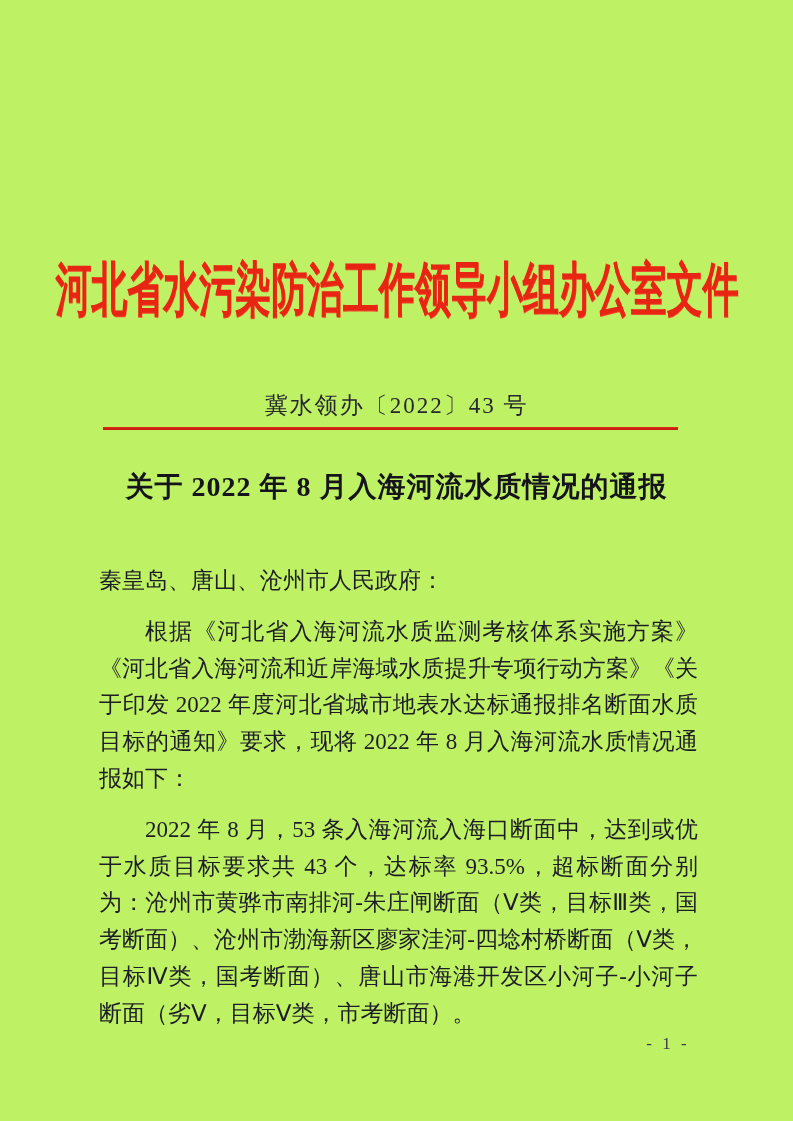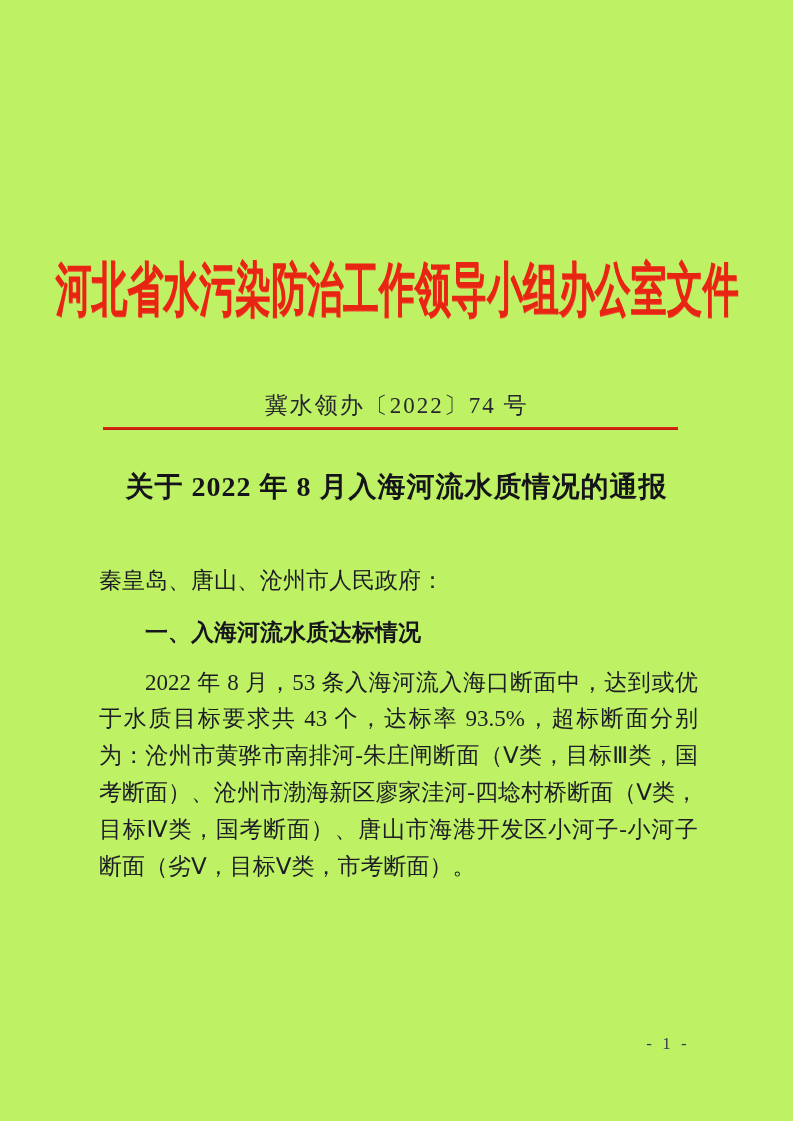--- a/index.html
+++ b/index.html
@@ -93,27 +93,27 @@
     color: #3c3c4e;
   }
 </style>
 </head>
 <body>
 
 <div class="page">
 
   <div class="red-header">河北省水污染防治工作领导小组办公室文件</div>
 
-  <div class="doc-number">冀水领办〔2022〕74 号</div>
+  <div class="doc-number">冀水领办〔2022〕43 号</div>
 
   <div class="red-line"></div>
 
   <h1 class="doc-title">关于 2022 年 8 月入海河流水质情况的通报</h1>
 
   <div class="doc-body">
     <p class="salutation">秦皇岛、唐山、沧州市人民政府：</p>
-    <p class="section-heading">一、入海河流水质达标情况</p>
+    <p class="para-indent">根据《河北省入海河流水质监测考核体系实施方案》《河北省入海河流和近岸海域水质提升专项行动方案》《关于印发 2022 年度河北省城市地表水达标通报排名断面水质目标的通知》要求，现将 2022 年 8 月入海河流水质情况通报如下：</p>
     <p class="para-indent">2022 年 8 月，53 条入海河流入海口断面中，达到或优于水质目标要求共 43 个，达标率 93.5%，超标断面分别为：沧州市黄骅市南排河-朱庄闸断面（Ⅴ类，目标Ⅲ类，国考断面）、沧州市渤海新区廖家洼河-四埝村桥断面（Ⅴ类，目标Ⅳ类，国考断面）、唐山市海港开发区小河子-小河子断面（劣Ⅴ，目标Ⅴ类，市考断面）。</p>
   </div>
 
   <div class="page-footer">- 1 -</div>
 
 </div>
 
 </body></html>

